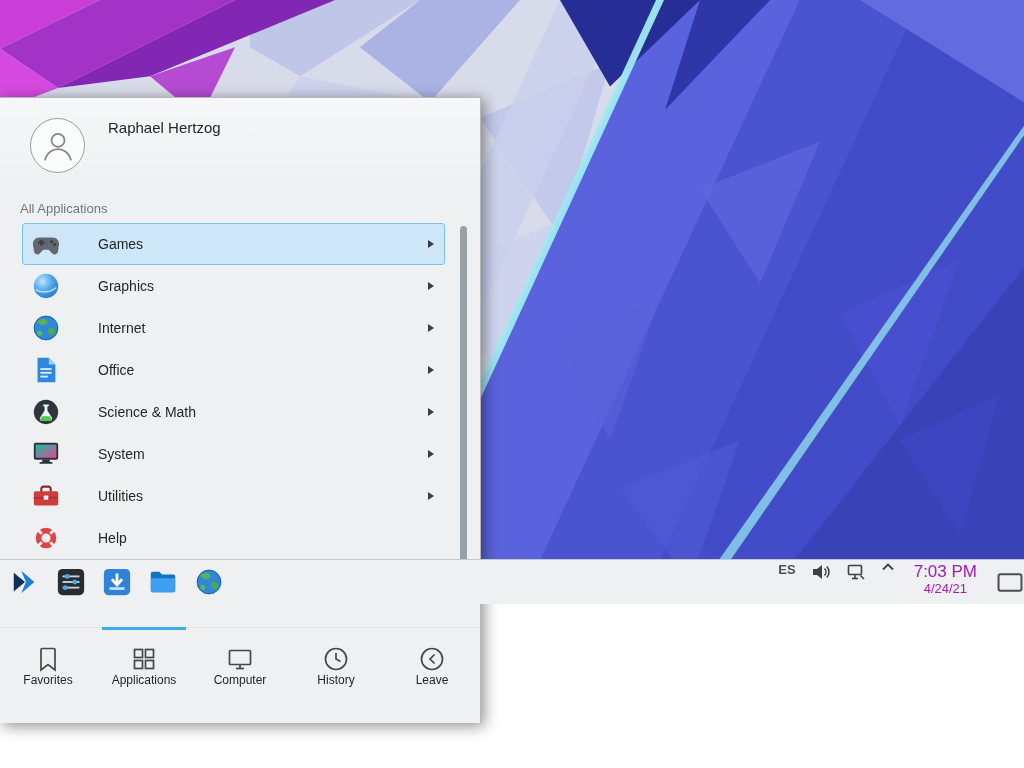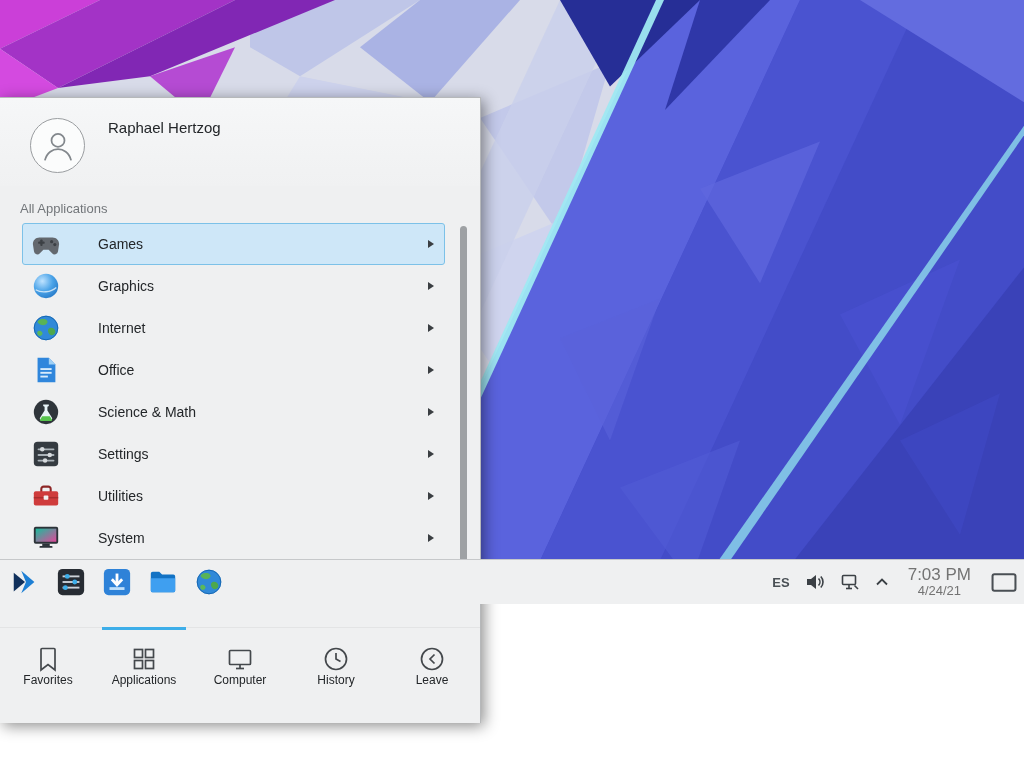--- a/index.html
+++ b/index.html
@@ -50,26 +50,26 @@
   .tab svg { width:28px; height:28px; }
   .tab-label { font-size:12px; color:#232629; }
 
   
   .taskbar { position:absolute; left:0; bottom:0; width:1024px; height:45px;
              background:#eff0f1; border-top:1px solid #c6c8ca;
              display:flex; align-items:center; }
   .tb-left { display:flex; align-items:center; gap:15px; padding-left:9px; }
   .tb-icon { width:31px; height:31px; display:flex; align-items:center; justify-content:center; }
   .tb-icon svg { width:30px; height:30px; display:block; }
-  .tb-right { margin-left:auto; display:flex; align-items:center; gap:15px; padding-right:6px; }
+  .tb-right { margin-left:auto; display:flex; gap:15px; }
   .kbd-layout { font-size:13px; font-weight:bold; color:#4a5055; }
   .tray-icon { width:20px; height:20px; display:flex; align-items:center; justify-content:center; }
   .caret { width:14px; height:10px; display:flex; align-items:center; justify-content:center; }
   .clock { display:flex; flex-direction:column; align-items:center; line-height:1.15;
-           color:#737373; padding:0 4px; }
+           color:#a21caf; padding:0 4px; }
   .clock .time { font-size:17px; }
   .clock .date { font-size:13px; }
   .show-desktop { width:28px; height:40px; display:flex; align-items:center; justify-content:center; }
 </style>
 </head>
 <body>
 
 <div class="desktop">
 
   <svg class="wallpaper" viewBox="0 0 1024 768" preserveAspectRatio="none">
@@ -190,48 +190,20 @@
           <svg viewBox="0 0 32 32">
               <circle cx="16" cy="16" r="13" fill="#2f353b"></circle>
               <path d="M13 8h6v1.5l-1.5 1v4l4.7 7.3a2 2 0 0 1-1.7 3.2h-9a2 2 0 0 1-1.7-3.2l4.7-7.3v-4L13 9.5z" fill="#e8f4f8"></path>
               <path d="M12 20.5l-2.1 3.3a1.2 1.2 0 0 0 1 1.9h10.2a1.2 1.2 0 0 0 1-1.9L20 20.5z" fill="#57c44d"></path>
             </svg>
         </span>
         <span class="k-label">Science &amp; Math</span>
         <span class="k-arrow"></span>
       </div>
 
-      <div class="k-item">
-        <span class="k-icon">
-          <svg viewBox="0 0 32 32">
-              <rect x="3" y="3" width="26" height="26" rx="4" fill="#353b41"></rect>
-              <rect x="7" y="10" width="18" height="2" rx="1" fill="#aab2b8"></rect>
-              <circle cx="12" cy="11" r="2.4" fill="#d6dadd"></circle>
-              <rect x="7" y="16" width="18" height="2" rx="1" fill="#aab2b8"></rect>
-              <circle cx="20" cy="17" r="2.4" fill="#d6dadd"></circle>
-              <rect x="7" y="22" width="18" height="2" rx="1" fill="#aab2b8"></rect>
-              <circle cx="15" cy="23" r="2.4" fill="#d6dadd"></circle>
-            </svg>
-        </span>
-        <span class="k-label">Settings</span>
-        <span class="k-arrow"></span>
-      </div>
-
-      <div class="k-item">
-        <span class="k-icon">
-          <svg viewBox="0 0 32 32">
-              <path d="M11 12V8.5A2.5 2.5 0 0 1 13.5 6h5A2.5 2.5 0 0 1 21 8.5V12" fill="none" stroke="#8d2626" stroke-width="2.2"></path>
-              <rect x="3" y="11" width="26" height="15" rx="2" fill="#cf3c3c"></rect>
-              <rect x="3" y="17" width="26" height="1.6" fill="#a92e2e"></rect>
-              <rect x="13.5" y="15.5" width="5" height="4.5" rx="1" fill="#f2f2f2"></rect>
-            </svg>
-        </span>
-        <span class="k-label">Utilities</span>
-        <span class="k-arrow"></span>
-      </div>
 
       <div class="k-item">
         <span class="k-icon">
           <svg viewBox="0 0 32 32">
               <defs>
                 <linearGradient id="sysg" x1="0" y1="0" x2="1" y2="1">
                   <stop offset="0" stop-color="#1abc9c"></stop>
                   <stop offset="1" stop-color="#e0489a"></stop>
                 </linearGradient>
               </defs>
@@ -241,20 +213,33 @@
               <rect x="9" y="24.5" width="14" height="2" rx="1" fill="#2c3238"></rect>
             </svg>
         </span>
         <span class="k-label">System</span>
         <span class="k-arrow"></span>
       </div>
 
       <div class="k-item">
         <span class="k-icon">
           <svg viewBox="0 0 32 32">
+              <path d="M11 12V8.5A2.5 2.5 0 0 1 13.5 6h5A2.5 2.5 0 0 1 21 8.5V12" fill="none" stroke="#8d2626" stroke-width="2.2"></path>
+              <rect x="3" y="11" width="26" height="15" rx="2" fill="#cf3c3c"></rect>
+              <rect x="3" y="17" width="26" height="1.6" fill="#a92e2e"></rect>
+              <rect x="13.5" y="15.5" width="5" height="4.5" rx="1" fill="#f2f2f2"></rect>
+            </svg>
+        </span>
+        <span class="k-label">Utilities</span>
+        <span class="k-arrow"></span>
+      </div>
+
+      <div class="k-item">
+        <span class="k-icon">
+          <svg viewBox="0 0 32 32">
               <circle cx="16" cy="16" r="11" fill="#e04545"></circle>
               <circle cx="16" cy="16" r="4.8" fill="#eff0f1"></circle>
               <g stroke="#eff0f1" stroke-width="3">
                 <line x1="8" y1="8" x2="11.5" y2="11.5"></line>
                 <line x1="24" y1="8" x2="20.5" y2="11.5"></line>
                 <line x1="8" y1="24" x2="11.5" y2="20.5"></line>
                 <line x1="24" y1="24" x2="20.5" y2="20.5"></line>
               </g>
             </svg>
         </span>

